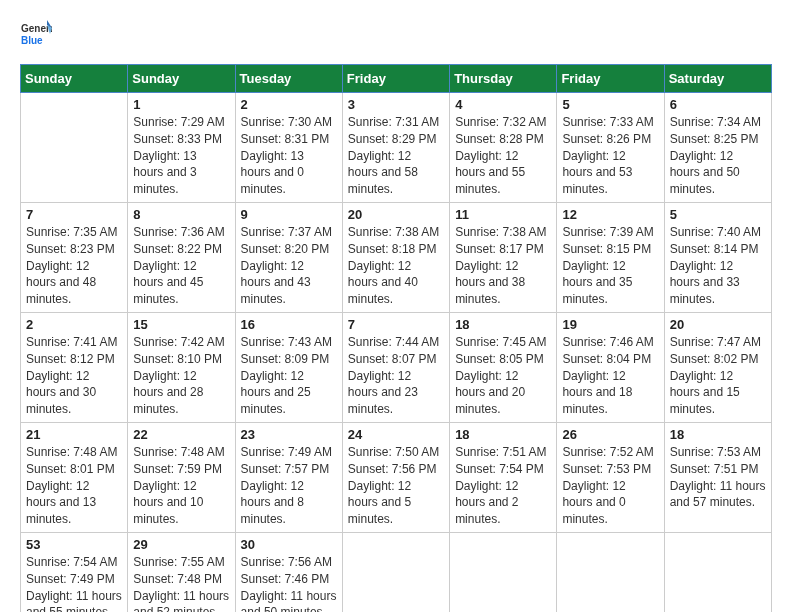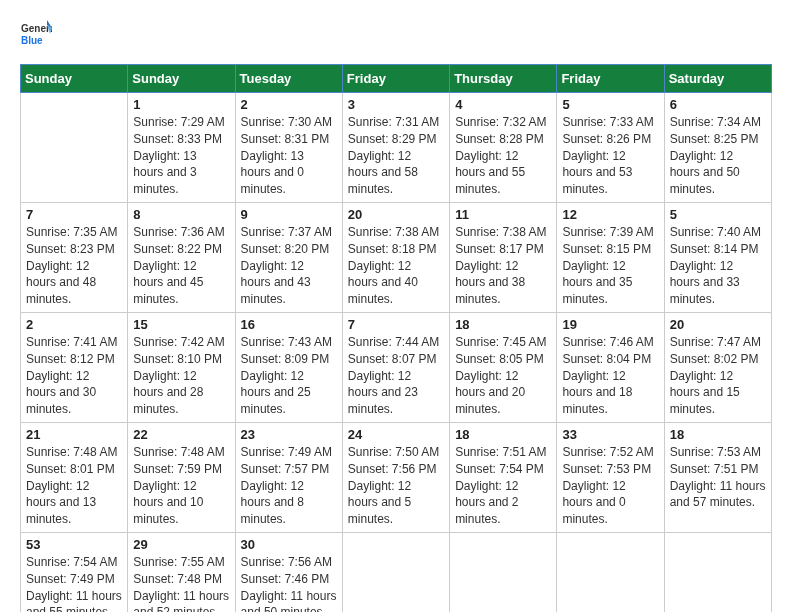--- a/index.html
+++ b/index.html
@@ -215,21 +215,21 @@
           </td>
           <td>
             <div class="day-number">24</div>
             <div class="cell-info">Sunrise: 7:50 AM<br>Sunset: 7:56 PM<br>Daylight: 12 hours and 5 minutes.</div>
           </td>
           <td>
             <div class="day-number">18</div>
             <div class="cell-info">Sunrise: 7:51 AM<br>Sunset: 7:54 PM<br>Daylight: 12 hours and 2 minutes.</div>
           </td>
           <td>
-            <div class="day-number">33</div>
+            <div class="day-number">26</div>
             <div class="cell-info">Sunrise: 7:52 AM<br>Sunset: 7:53 PM<br>Daylight: 12 hours and 0 minutes.</div>
           </td>
           <td>
             <div class="day-number">18</div>
             <div class="cell-info">Sunrise: 7:53 AM<br>Sunset: 7:51 PM<br>Daylight: 11 hours and 57 minutes.</div>
           </td>
         </tr>
         <tr>
           <td>
             <div class="day-number">53</div>

